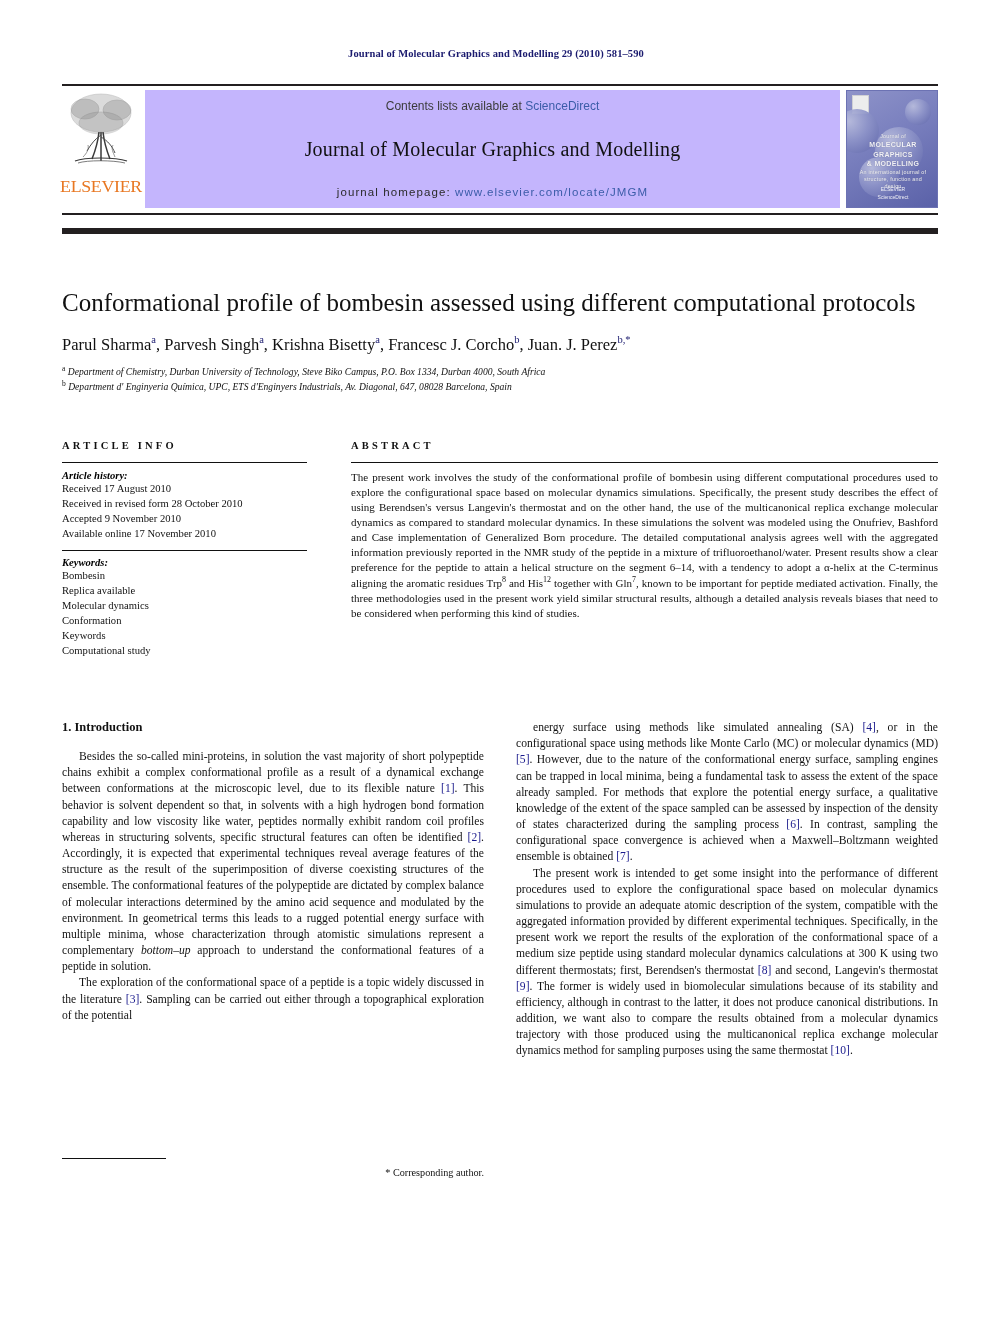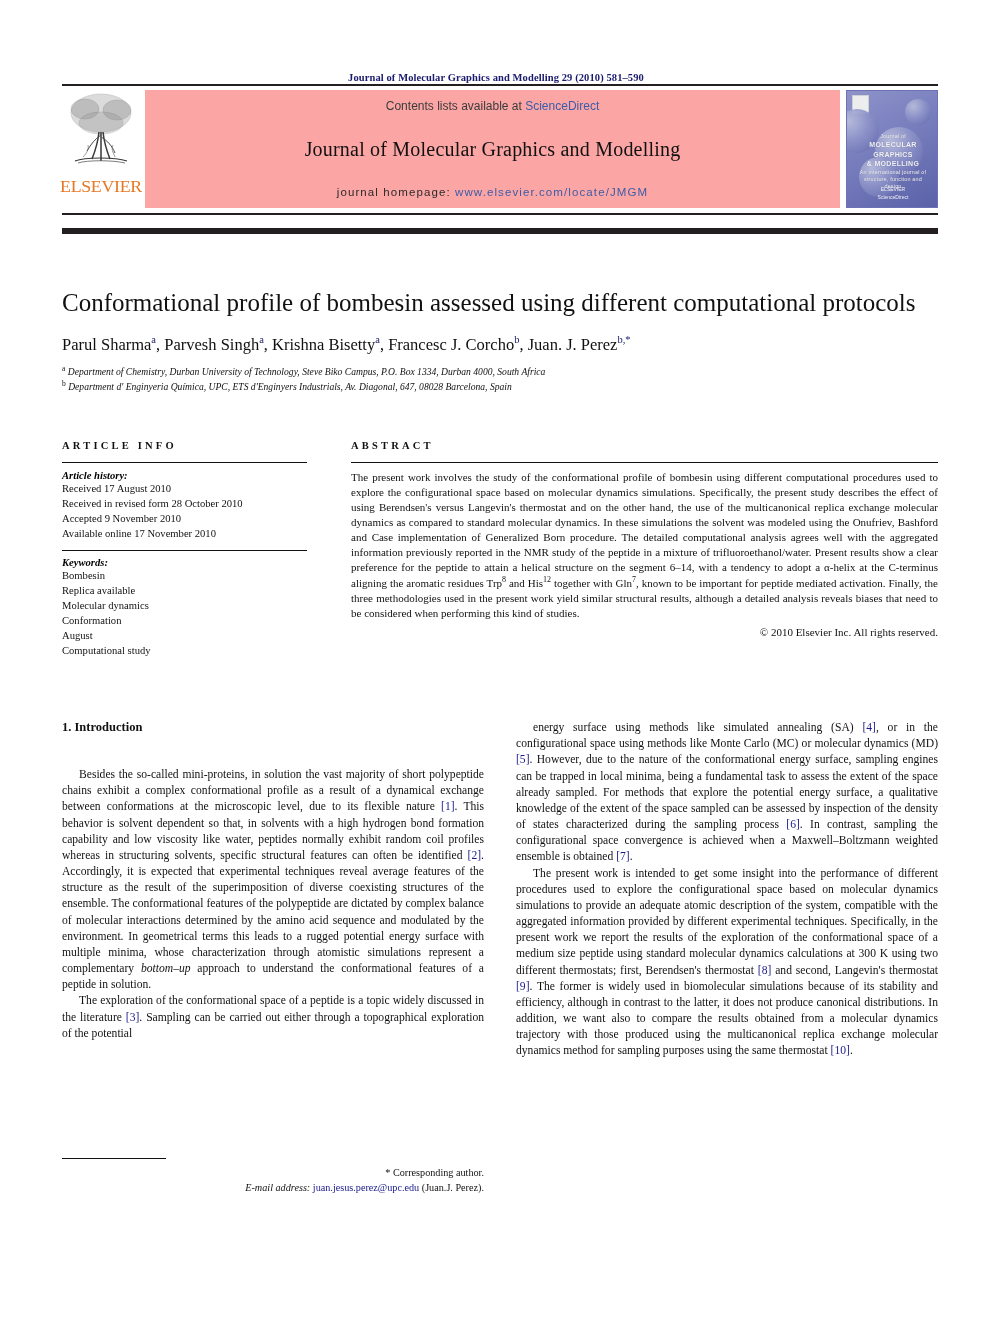--- a/index.html
+++ b/index.html
@@ -28,21 +28,20 @@
     position: absolute;
     top: 48px;
     left: 0;
     width: 992px;
     text-align: center;
     font-family: "Liberation Serif", serif;
     font-weight: bold;
     font-size: 10.5px;
     color: #1a1a6e;
     letter-spacing: 0.1px;
-    margin-top: 24px;
   }
 
   
   .masthead {
     position: absolute;
     top: 84px;
     left: 62px;
     width: 876px;
     border-top: 2px solid #231f20;
     border-bottom: 2px solid #231f20;
@@ -67,21 +66,21 @@
     font-size: 17px;
     letter-spacing: -0.3px;
     color: #e87722;
     font-weight: normal;
     line-height: 1;
     margin-top: 1px;
     transform: scaleX(1.05);
   }
   .masthead-center {
     flex: 1 1 auto;
-    background: #fca5a5;
+    background: #c4b5fd;
     margin: 4px 0 5px 5px;
     display: flex;
     flex-direction: column;
     align-items: center;
     justify-content: space-between;
     padding: 9px 0 10px 0;
     box-sizing: border-box;
   }
   .contents-line {
     font-family: "Liberation Sans", sans-serif;
@@ -257,21 +256,21 @@
     top: 720px;
     width: 876px;
     display: flex;
     gap: 32px;
   }
   .bcol { width: 422px; flex: 0 0 422px; }
   .sect-title {
     font-family: "Liberation Serif", serif;
     font-weight: bold;
     font-size: 12.5px;
-    margin: 0 0 32px 0;
+    margin: 0 0 14px 0;
     color: #111;
   }
   .para {
     font-family: "Liberation Serif", serif;
     font-size: 11.6px;
     line-height: 1.395;
     text-align: justify;
     color: #111;
     margin: 0;
     text-indent: 17px;
@@ -394,30 +393,29 @@
       <div class="info-line">Accepted 9 November 2010</div>
       <div class="info-line">Available online 17 November 2010</div>
 
       <div class="kw-block">
         <hr class="hr-dbl">
         <div class="kw-title">Keywords:</div>
         <div class="info-line">Bombesin</div>
         <div class="info-line">Replica available</div>
         <div class="info-line">Molecular dynamics</div>
         <div class="info-line">Conformation</div>
-        <div class="info-line">August</div>
+        <div class="info-line">Keywords</div>
         <div class="info-line">Computational study</div>
       </div>
     </div>
 
     <div class="col-abs">
       <div class="sec-head">ABSTRACT</div>
       <hr class="hr-dbl">
       <p class="abs-text">The present work involves the study of the conformational profile of bombesin using different computational procedures used to explore the configurational space based on molecular dynamics simulations. Specifically, the present study describes the effect of using Berendsen's versus Langevin's thermostat and on the other hand, the use of the multicanonical replica exchange molecular dynamics as compared to standard molecular dynamics. In these simulations the solvent was modeled using the Onufriev, Bashford and Case implementation of Generalized Born procedure. The detailed computational analysis agrees well with the aggregated information previously reported in the NMR study of the peptide in a mixture of trifluoroethanol/water. Present results show a clear preference for the peptide to attain a helical structure on the segment 6–14, with a tendency to adopt a α-helix at the C-terminus aligning the aromatic residues Trp<sup>8</sup> and His<sup>12</sup> together with Gln<sup>7</sup>, known to be important for peptide mediated activation. Finally, the three methodologies used in the present work yield similar structural results, although a detailed analysis reveals biases that need to be considered when performing this kind of studies.</p>
-      <div class="copyright">© 2010 Elsevier Inc. All rights reserved.</div>
     </div>
   </div>
 
   <div class="body-cols">
     <div class="bcol">
       <div class="sect-title">1.  Introduction</div>
       <p class="para">Besides the so-called mini-proteins, in solution the vast majority of short polypeptide chains exhibit a complex conformational profile as a result of a dynamical exchange between conformations at the microscopic level, due to its flexible nature <span class="ref">[1]</span>. This behavior is solvent dependent so that, in solvents with a high hydrogen bond formation capability and low viscosity like water, peptides normally exhibit random coil profiles whereas in structuring solvents, specific structural features can often be identified <span class="ref">[2]</span>. Accordingly, it is expected that experimental techniques reveal average features of the structure as the result of the superimposition of diverse coexisting structures of the ensemble. The conformational features of the polypeptide are dictated by complex balance of molecular interactions determined by the amino acid sequence and modulated by the environment. In geometrical terms this leads to a rugged potential energy surface with multiple minima, whose characterization through atomistic simulations represent a complementary <span class="ital">bottom–up</span> approach to understand the conformational features of a peptide in solution.</p>
       <p class="para">The exploration of the conformational space of a peptide is a topic widely discussed in the literature <span class="ref">[3]</span>. Sampling can be carried out either through a topographical exploration of the potential</p>
     </div>
     <div class="bcol">
@@ -425,23 +423,18 @@
       <p class="para">The present work is intended to get some insight into the performance of different procedures used to explore the configurational space based on molecular dynamics simulations to provide an adequate atomic description of the system, compatible with the aggregated information provided by different experimental techniques. Specifically, in the present work we report the results of the exploration of the conformational space of a medium size peptide using standard molecular dynamics calculations at 300 K using two different thermostats; first, Berendsen's thermostat <span class="ref">[8]</span> and second, Langevin's thermostat <span class="ref">[9]</span>. The former is widely used in biomolecular simulations because of its stability and efficiency, although in contrast to the latter, it does not produce canonical distributions. In addition, we want also to compare the results obtained from a molecular dynamics trajectory with those produced using the multicanonical replica exchange molecular dynamics method for sampling purposes using the same thermostat <span class="ref">[10]</span>.</p>
     </div>
   </div>
 
   <div class="footnote">
     <div class="fn-rule"></div>
     <div class="fn-line">
       <span>*</span>
       <span>Corresponding author.</span>
     </div>
-    <div class="fn-line email">
-      <span class="fn-ital">E-mail address:</span>
-      <span class="link">juan.jesus.perez@upc.edu</span>
-      <span>(Juan.J. Perez).</span>
-    </div>
   </div>
 
   <div class="imprint">
   </div>
 
 </div>
 
 </body></html>

